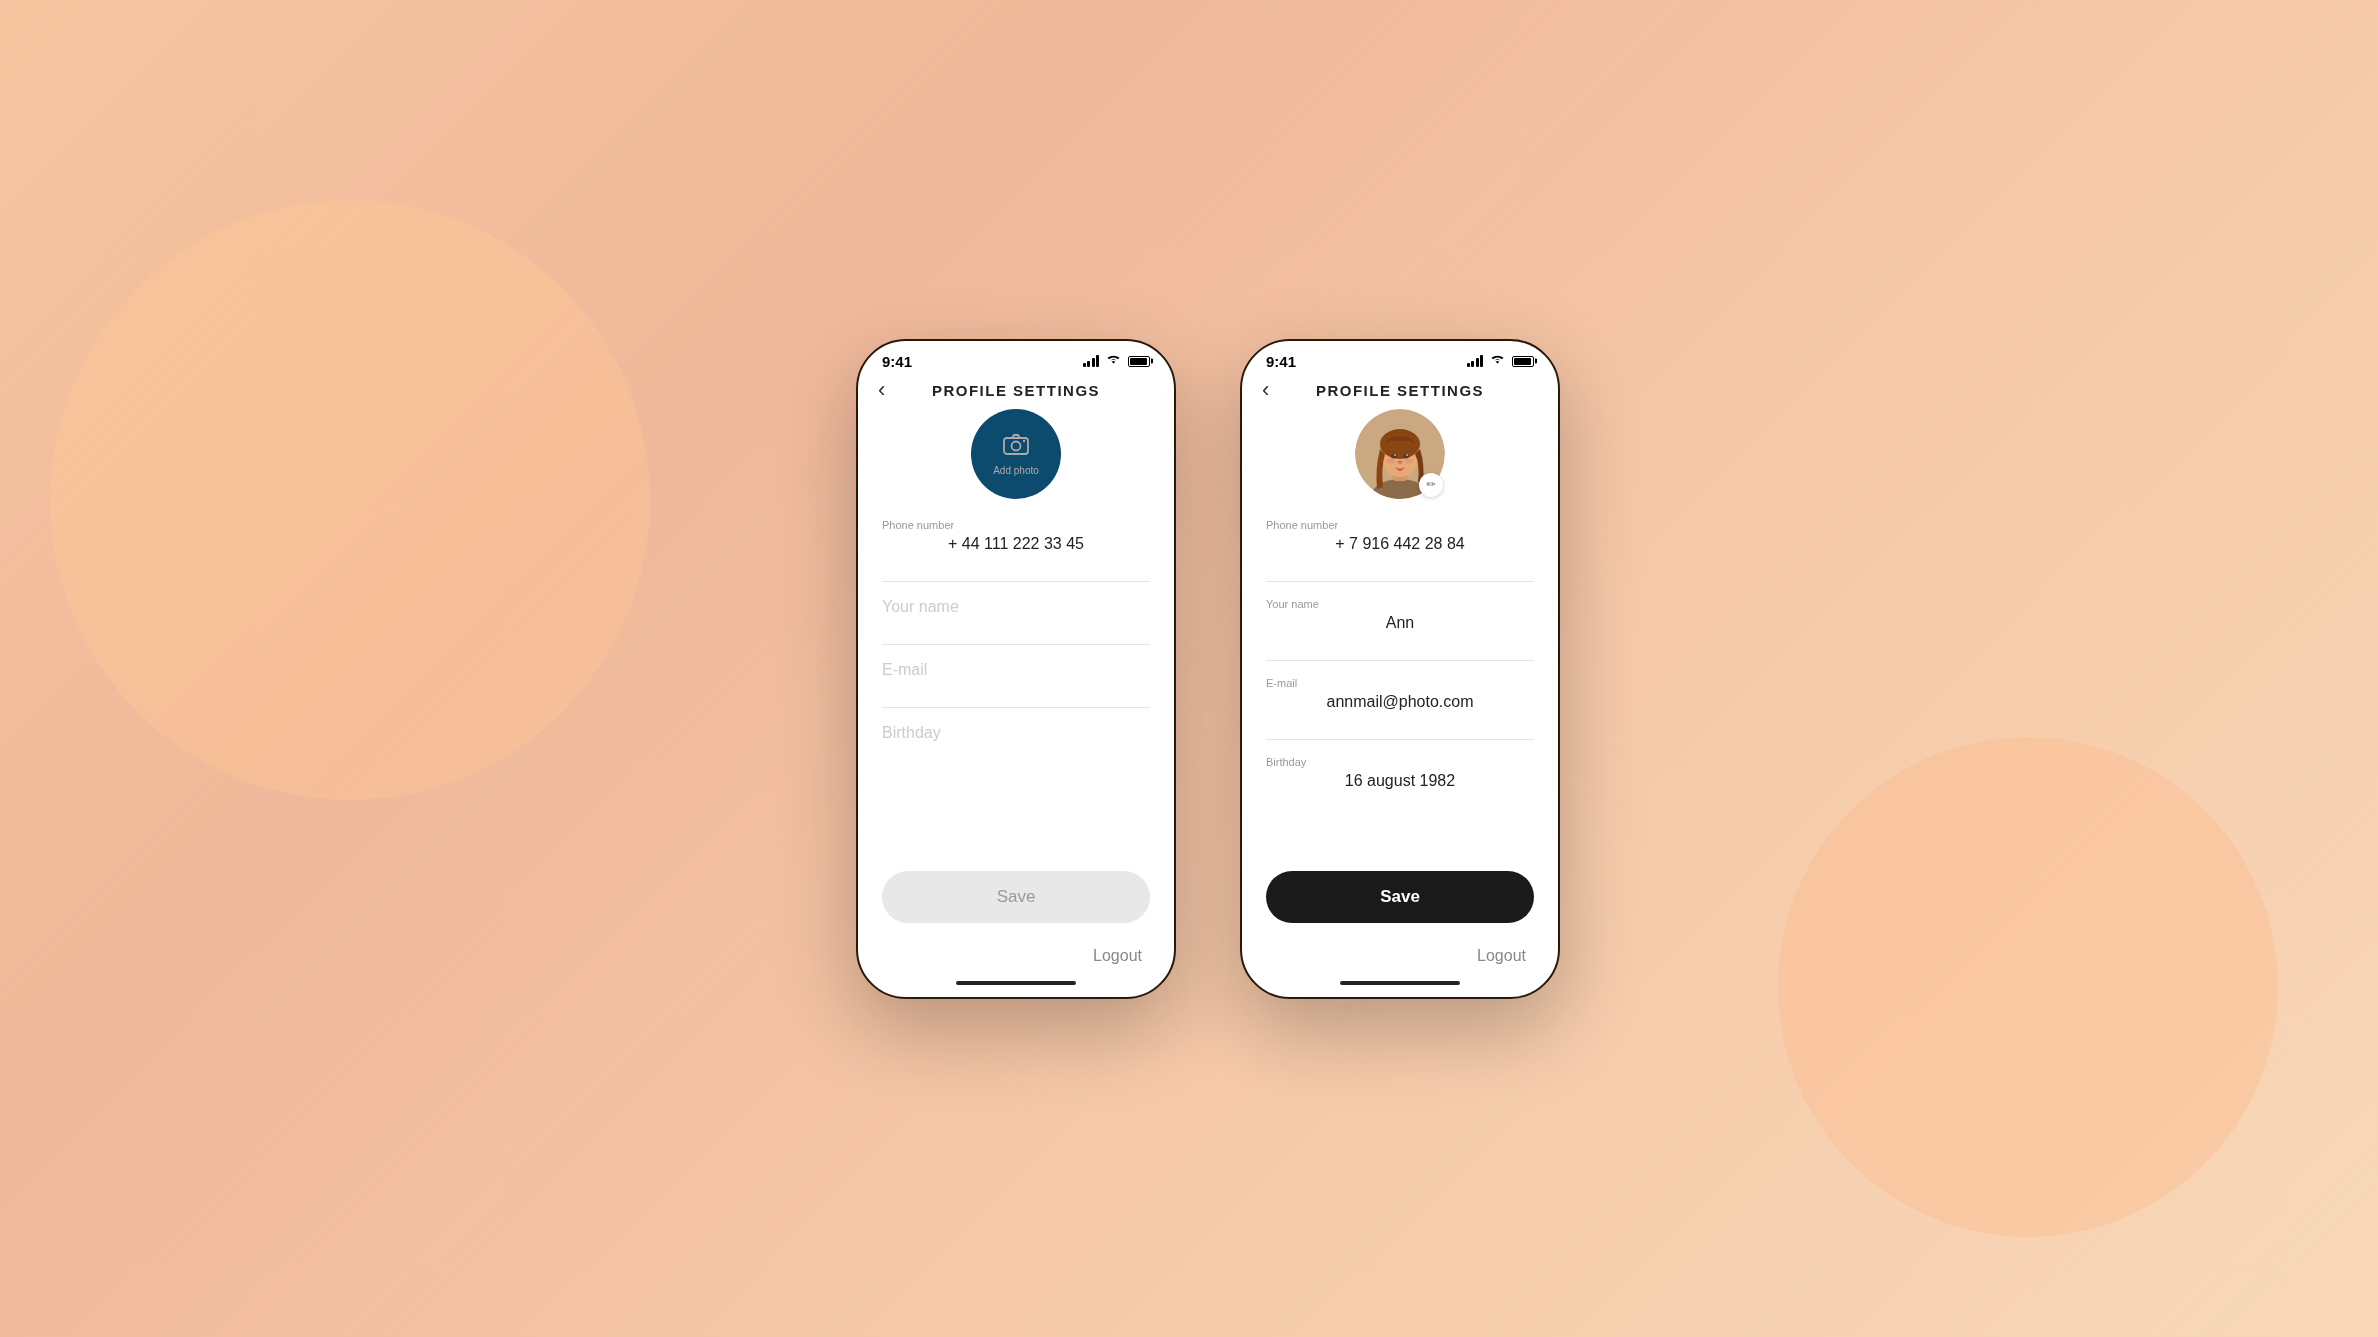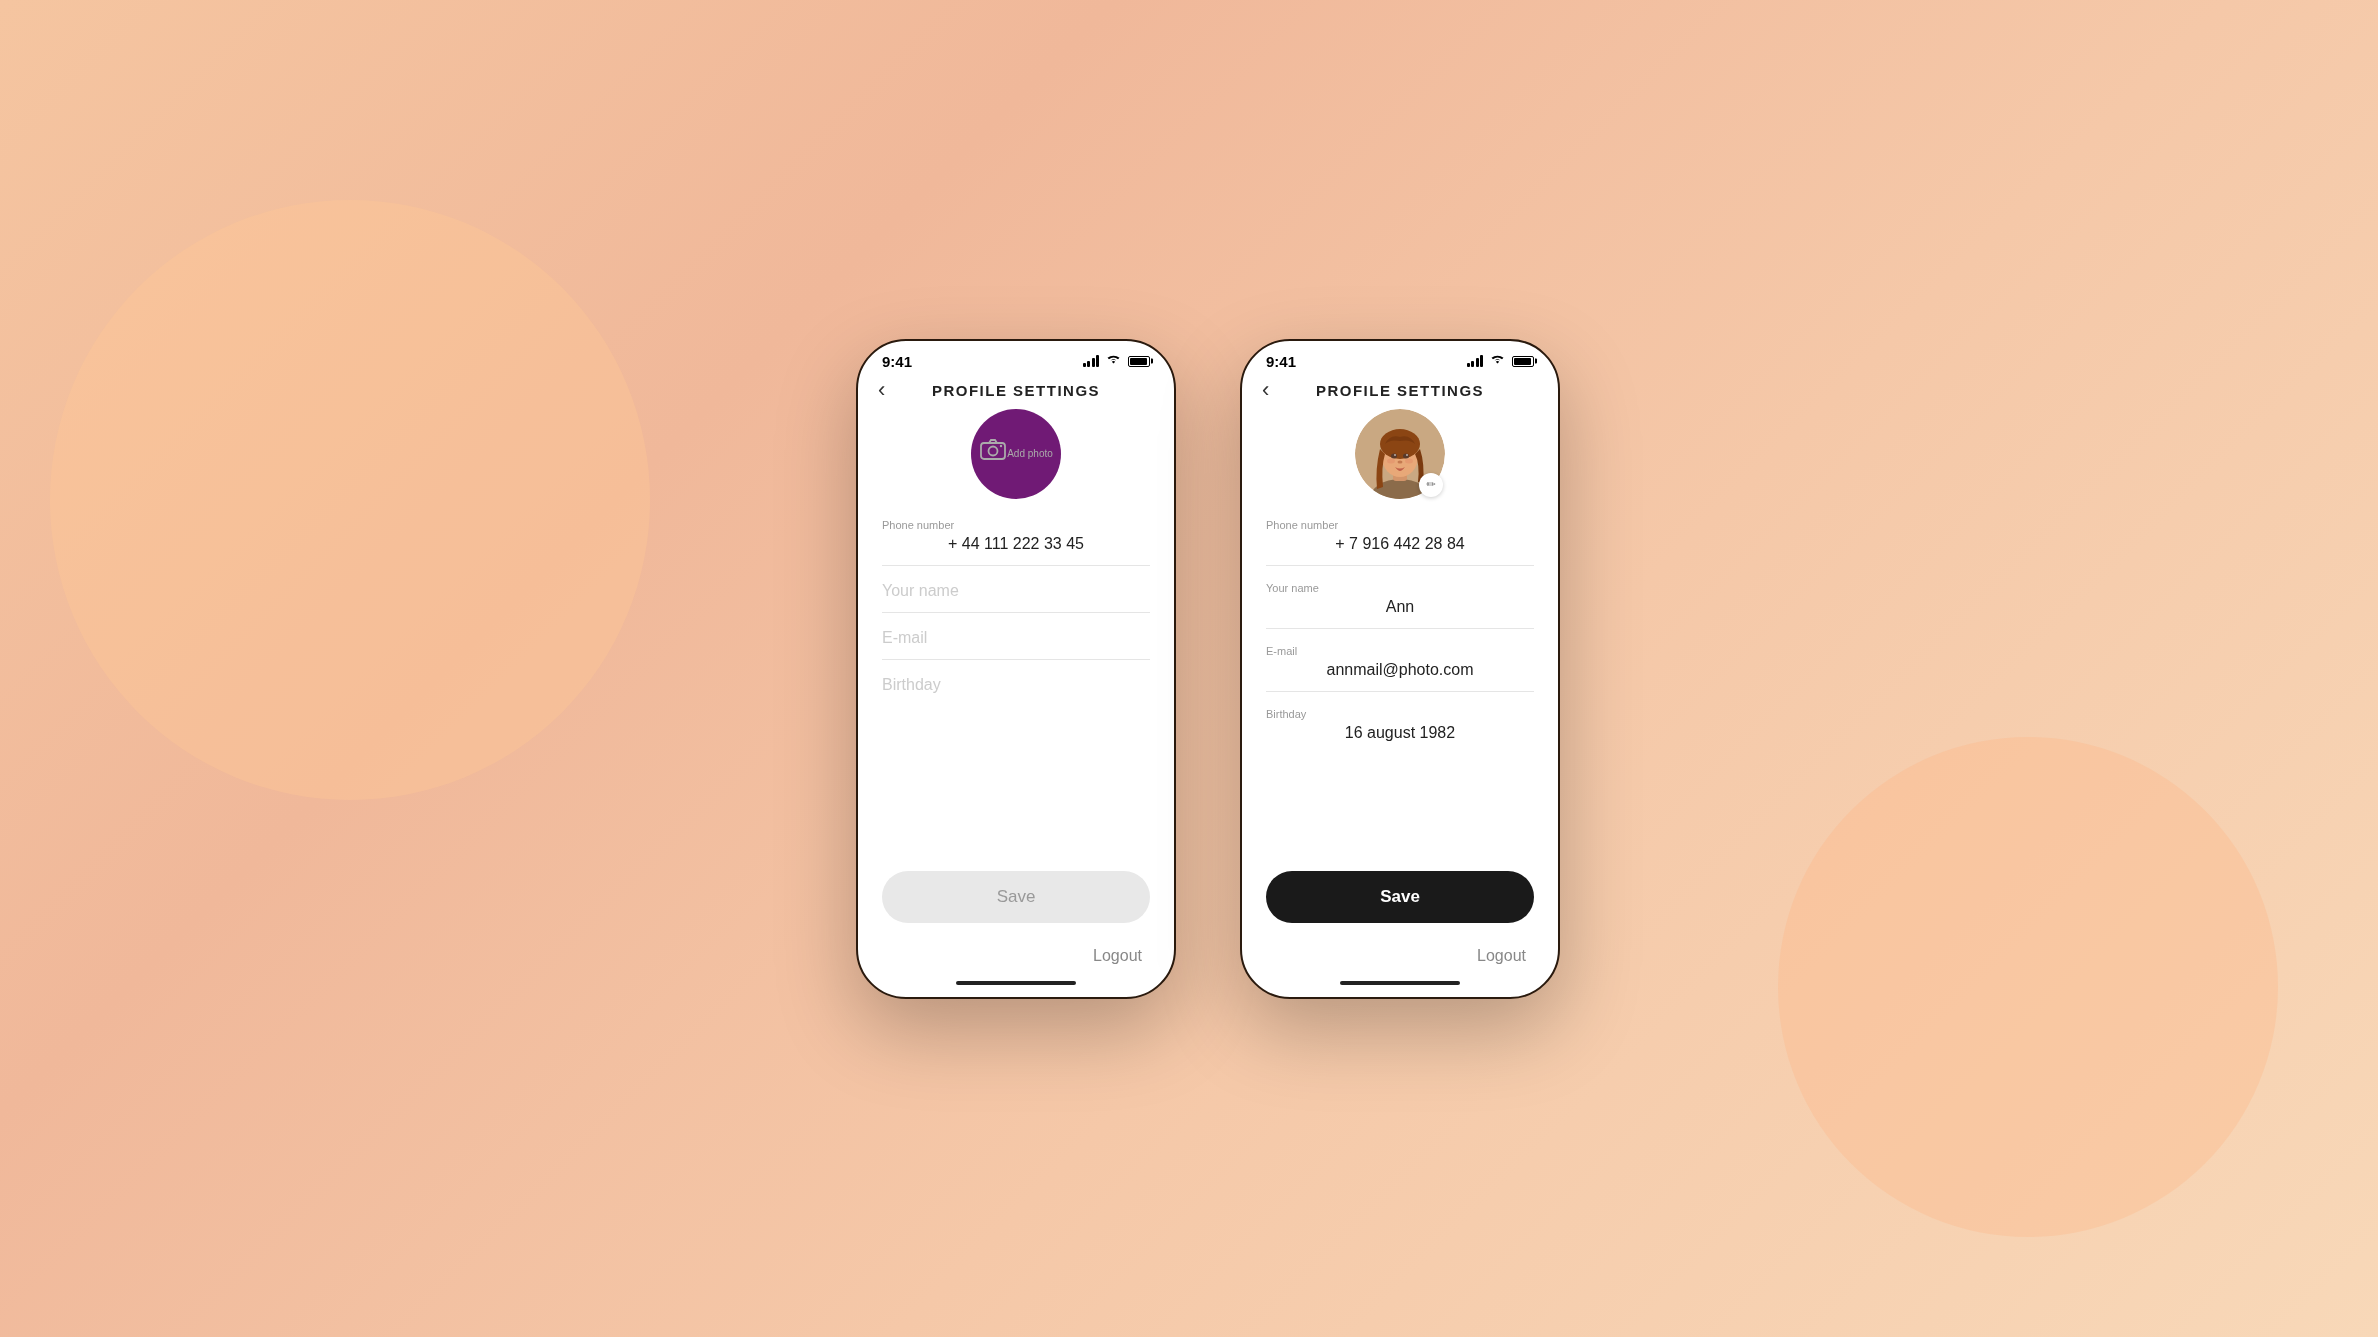--- a/index.html
+++ b/index.html
@@ -174,23 +174,23 @@
       display: flex;
       justify-content: center;
       margin-bottom: 20px;
       flex-shrink: 0;
     }
 
     .avatar-placeholder {
       width: 90px;
       height: 90px;
       border-radius: 50%;
-      background: #701a75;
-      display: flex;
-      flex-direction: row;
+      background: #0c4a6e;
+      display: flex;
+      flex-direction: column;
       align-items: center;
       justify-content: center;
       cursor: pointer;
       position: relative;
     }
 
     .camera-icon {
       font-size: 26px;
       color: #aaa;
       margin-bottom: 2px;
@@ -230,21 +230,21 @@
       box-shadow: 0 1px 4px rgba(0,0,0,0.2);
       cursor: pointer;
       font-size: 11px;
       color: #555;
     }
 
     
     .field-group {
       margin-bottom: 16px;
       border-bottom: 1px solid #e5e5e5;
-      padding-bottom: 12px;
+      padding-bottom: 28px;
       flex-shrink: 0;
     }
 
     .field-label {
       font-size: 11px;
       color: #999;
       margin-bottom: 4px;
     }
 
     .field-value {

